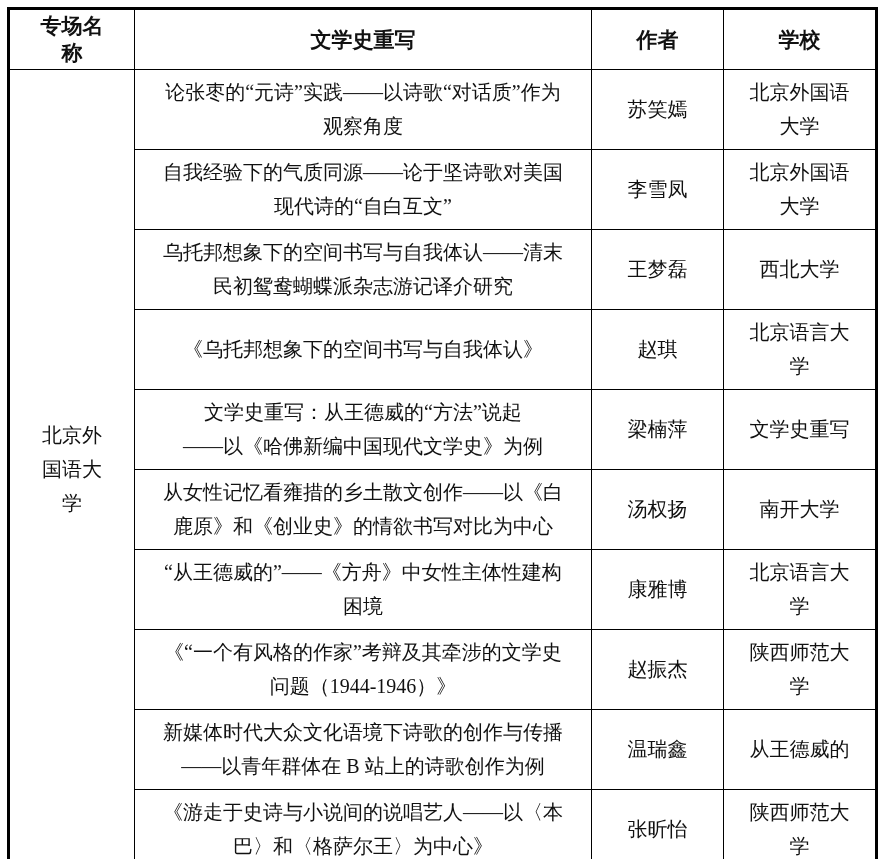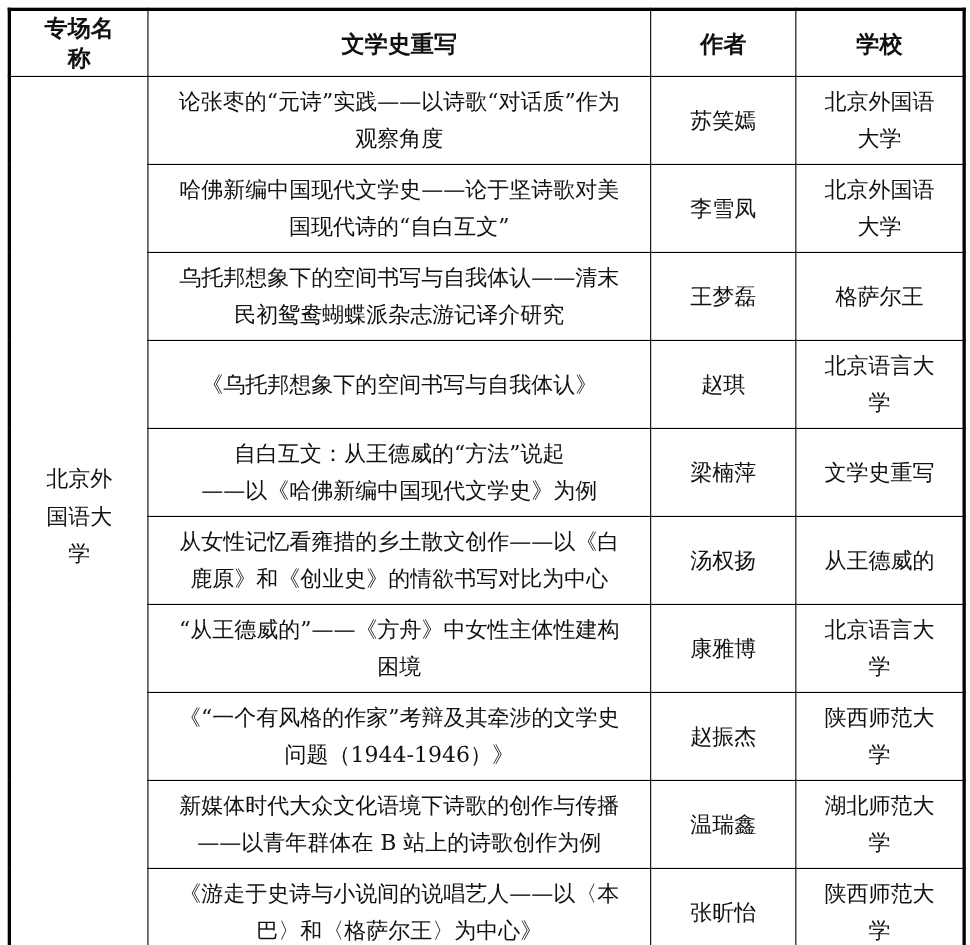--- a/index.html
+++ b/index.html
@@ -36,20 +36,21 @@
     height: 40px;
     line-height: 1.3;
   }
   table.papers td {
     font-size: 20px;
     height: 80px;
     line-height: 1.7;
   }
   td.title-cell {
     white-space: pre-line;
+    font-family: Liberation Serif, serif;
   }
   td.session-cell {
     line-height: 1.8;
   }
 </style>
 </head>
 <body>
 
 <table class="papers">
   <colgroup>
@@ -67,60 +68,60 @@
     </tr>
   </thead>
   <tbody>
       <tr>
         <td rowspan="10" class="session-cell">北京外国语大学</td>
         <td class="title-cell">论张枣的“元诗”实践——以诗歌“对话质”作为观察角度</td>
         <td>苏笑嫣</td>
         <td>北京外国语大学</td>
       </tr>
       <tr>
-        <td class="title-cell">哈佛新编中国现代文学史——论于坚诗歌对美国现代诗的“自白互文”</td>
+        <td class="title-cell">自我经验下的气质同源——论于坚诗歌对美国现代诗的“自白互文”</td>
         <td>李雪凤</td>
         <td>北京外国语大学</td>
       </tr>
       <tr>
         <td class="title-cell">乌托邦想象下的空间书写与自我体认——清末民初鸳鸯蝴蝶派杂志游记译介研究</td>
         <td>王梦磊</td>
-        <td>格萨尔王</td>
+        <td>西北大学</td>
       </tr>
       <tr>
         <td class="title-cell">《乌托邦想象下的空间书写与自我体认》</td>
         <td>赵琪</td>
         <td>北京语言大学</td>
       </tr>
       <tr>
-        <td class="title-cell">自白互文：从王德威的“方法”说起
+        <td class="title-cell">文学史重写：从王德威的“方法”说起
 ——以《哈佛新编中国现代文学史》为例</td>
         <td>梁楠萍</td>
         <td>文学史重写</td>
       </tr>
       <tr>
         <td class="title-cell">从女性记忆看雍措的乡土散文创作——以《白鹿原》和《创业史》的情欲书写对比为中心</td>
         <td>汤权扬</td>
-        <td>从王德威的</td>
+        <td>南开大学</td>
       </tr>
       <tr>
         <td class="title-cell">“从王德威的”——《方舟》中女性主体性建构困境</td>
         <td>康雅博</td>
         <td>北京语言大学</td>
       </tr>
       <tr>
         <td class="title-cell">《“一个有风格的作家”考辩及其牵涉的文学史问题（1944-1946）》</td>
         <td>赵振杰</td>
         <td>陕西师范大学</td>
       </tr>
       <tr>
         <td class="title-cell">新媒体时代大众文化语境下诗歌的创作与传播
 ——以青年群体在 B 站上的诗歌创作为例</td>
         <td>温瑞鑫</td>
-        <td>湖北师范大学</td>
+        <td>从王德威的</td>
       </tr>
       <tr>
         <td class="title-cell">《游走于史诗与小说间的说唱艺人——以〈本巴〉和〈格萨尔王〉为中心》</td>
         <td>张昕怡</td>
         <td>陕西师范大学</td>
       </tr>
     </tbody>
 </table>
 
 </body></html>

